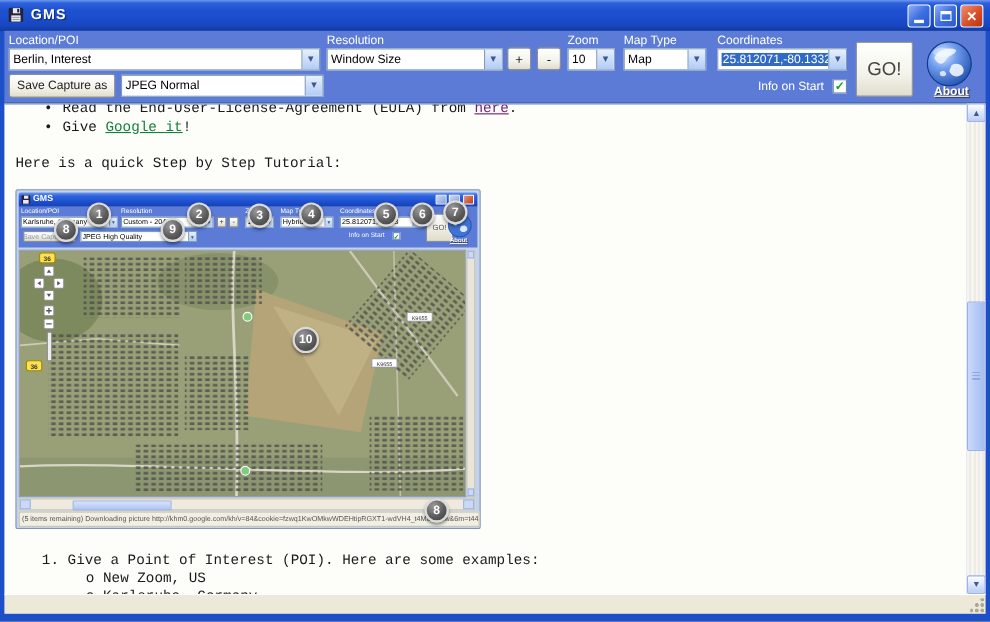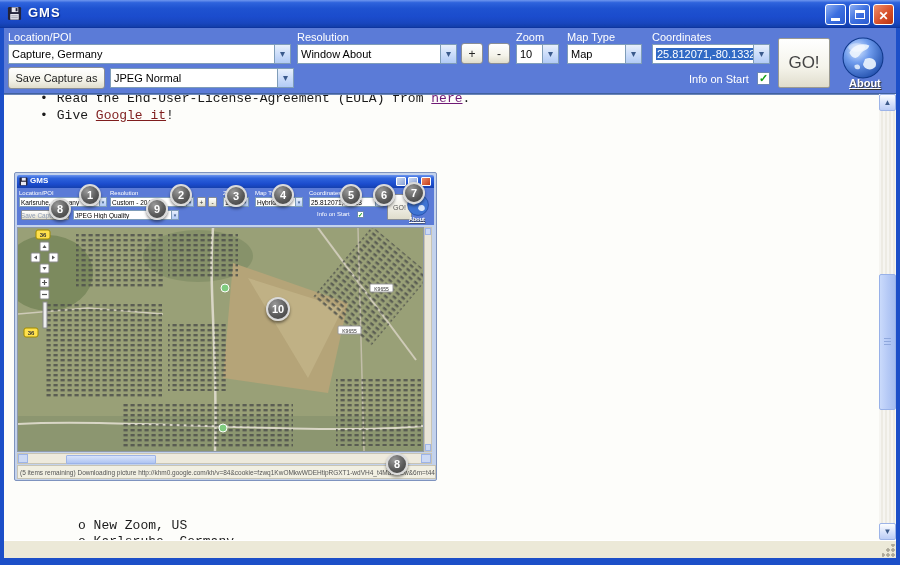--- a/index.html
+++ b/index.html
@@ -64,21 +64,21 @@
   }
   
   .docarea {
     position:absolute; left:4px; top:94px; width:875px; height:446px;
     background:#fdfdfa; border-top:1px solid #6b86b8; overflow:hidden;
     font-family:"Liberation Mono", monospace; font-size:13px; color:#1a1a1a;
   }
   .docline { position:absolute; white-space:pre; }
   .blt { display:inline-block; margin-right:9px; }
   a.lnk { text-decoration:underline; cursor:pointer; }
-  a.lnk.blue { color:#7f1d1d; }
+  a.lnk.blue { color:#15803d; }
   a.lnk.visited { color:#701a75; }
   
   .vscroll {
     position:absolute; left:879px; top:94px; width:17px; height:446px;
     background:repeating-linear-gradient(90deg,#f6f5f1 0 2px,#edebe3 2px 4px);
   }
   .scroll-btn {
     position:absolute; left:0; width:17px; height:17px; border-radius:2px;
     background:linear-gradient(180deg,#fdfeff 0%,#d7e2fb 55%,#bccdf5 100%);
     border:1px solid #9db4e8; display:flex; align-items:center; justify-content:center;
@@ -194,27 +194,27 @@
         <span class="glyph-max"></span>
       </div>
     <div class="winbtn close" style="right:6px;">
         <span class="glyph-close"></span>
       </div>
   </div>
 
   <div class="toolbar">
     <div class="tlabel" style="left:4px; top:3px;">Location/POI</div>
     <div class="combo" style="left:4px; top:16px; width:283px;">
-      <span class="combo-text">Capture, Germany</span>
+      <span class="combo-text">Berlin, Interest</span>
       <span class="combo-btn"></span>
     </div>
 
     <div class="tlabel" style="left:293px; top:3px;">Resolution</div>
     <div class="combo" style="left:293px; top:16px; width:160px;">
-      <span class="combo-text">Window About</span>
+      <span class="combo-text">Window Size</span>
       <span class="combo-btn"></span>
     </div>
 
     <div class="xpbtn" style="left:457px; top:15px; width:22px; height:21px;">+</div>
     <div class="xpbtn" style="left:484px; top:15px; width:22px; height:21px;">-</div>
 
     <div class="tlabel" style="left:512px; top:3px;">Zoom</div>
     <div class="combo" style="left:512px; top:16px; width:43px;">
       <span class="combo-text">10</span>
       <span class="combo-btn"></span>
@@ -259,20 +259,21 @@
     <div class="tlabel" style="left:685px; top:45px;">Info on Start</div>
     <div class="checkbox" style="left:753px; top:44px;"></div>
   </div>
 
   <div class="docarea">
 
     <div class="docline" style="left:36px; top:-4px;"><span class="blt">•</span><span>Read the End-User-License-Agreement (EULA) from </span><a class="lnk visited">here</a><span>.</span></div>
 
     <div class="docline" style="left:36px; top:13px;"><span class="blt">•</span><span>Give </span><a class="lnk blue">Google it</a><span>!</span></div>
 
+    <div class="docline" style="left:10px; top:46px;">Here is a quick Step by Step Tutorial:</div>
 
     <div class="mini">
       <div class="m-title">
         <svg class="m-icon" viewBox="0 0 16 16">
           <rect x="1" y="1" width="14" height="14" rx="1.5" fill="#23233a"></rect>
           <rect x="5" y="1.5" width="7" height="5" fill="#e9e9f2"></rect>
           <rect x="3.5" y="8.5" width="9" height="6" fill="#e9e9f2"></rect>
         </svg>
         <span class="m-title-text">GMS</span>
         <span class="m-winbtn gray" style="right:28px;"></span>
@@ -404,20 +405,21 @@
       <div class="badge" style="left:257px; top:11px;">4</div>
       <div class="badge" style="left:325px; top:11px;">5</div>
       <div class="badge" style="left:358px; top:11px;">6</div>
       <div class="badge" style="left:388px; top:9px;">7</div>
       <div class="badge" style="left:34px;  top:25px;">8</div>
       <div class="badge" style="left:131px; top:25px;">9</div>
       <div class="badge" style="left:251px; top:124px; width:24px; height:24px;">10</div>
       <div class="badge" style="left:371px; top:280px;">8</div>
     </div>
 
+    <div class="docline" style="left:34px; top:407px;">1. Give a Point of Interest (POI). Here are some examples:</div>
     <div class="docline" style="left:74px; top:423px;">o New Zoom, US</div>
     <div class="docline" style="left:74px; top:439px;">o Karlsruhe, Germany</div>
   </div>
 
   <div class="vscroll">
     <div class="scroll-btn up" style="top:0;"></div>
     <div class="scroll-thumb" style="top:180px; height:136px;"></div>
     <div class="scroll-btn down" style="bottom:0;"></div>
   </div>
 

